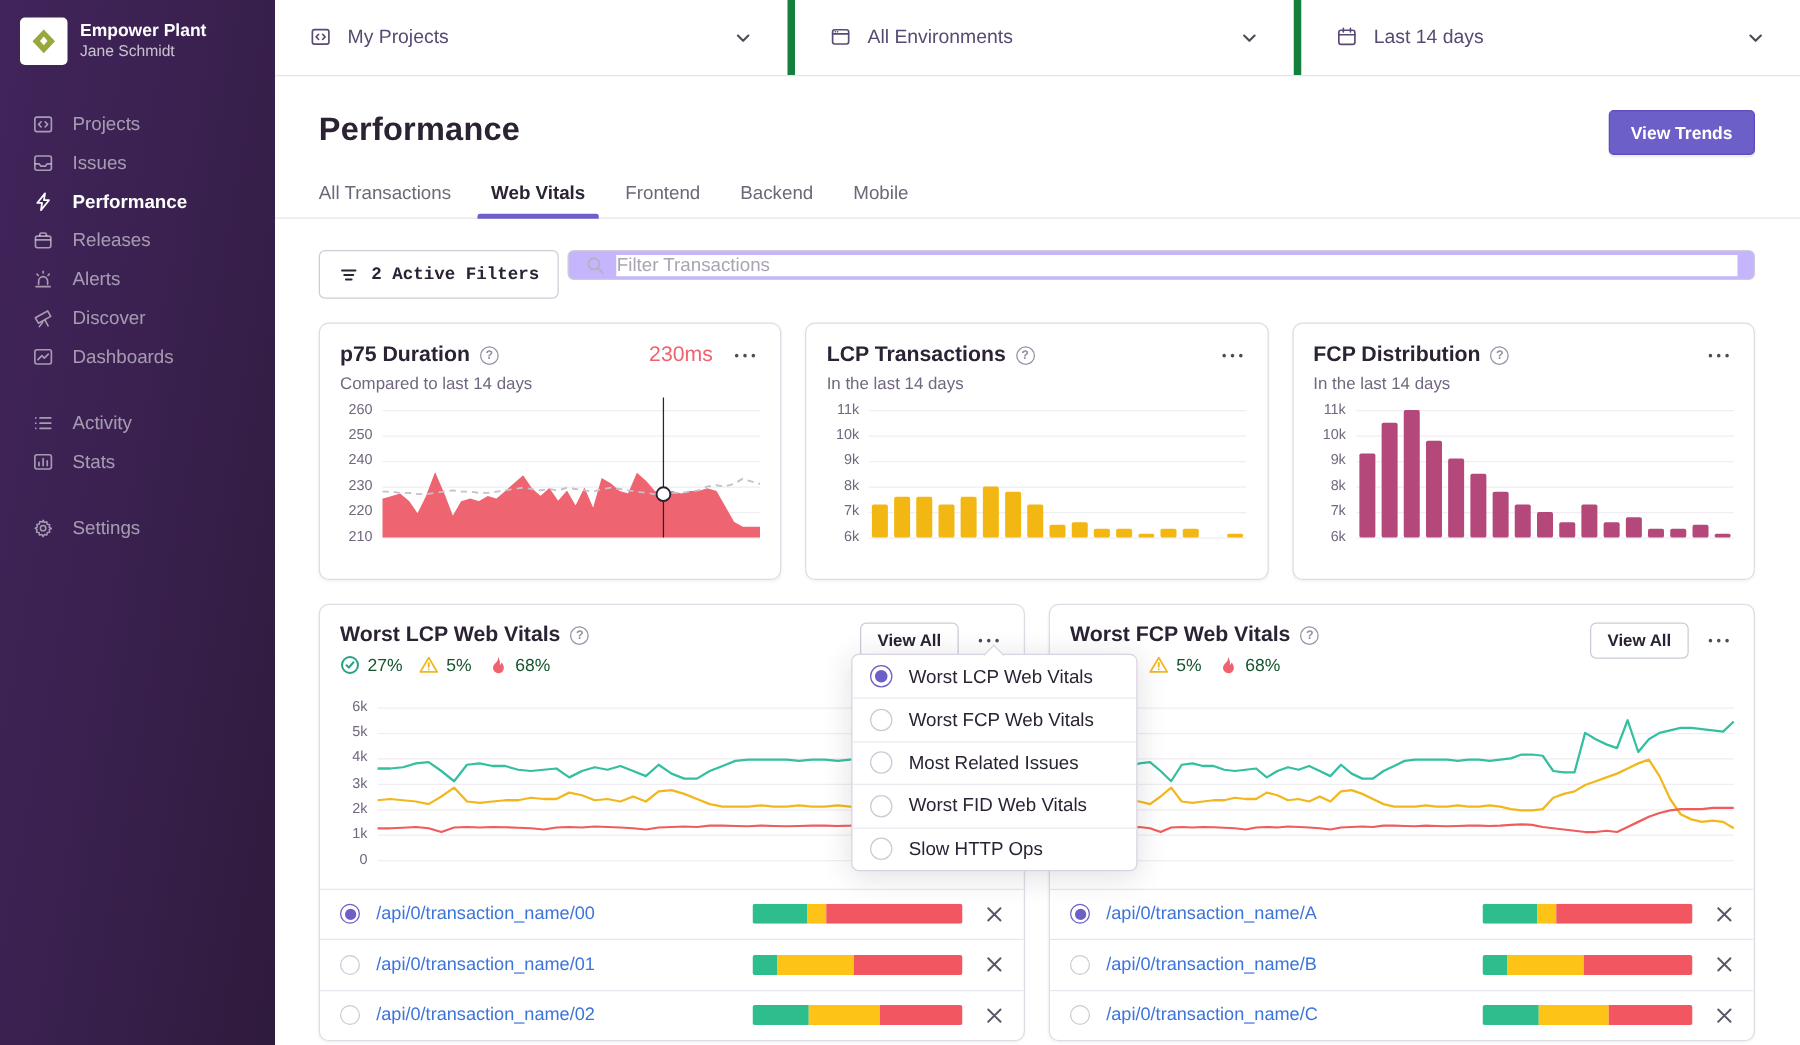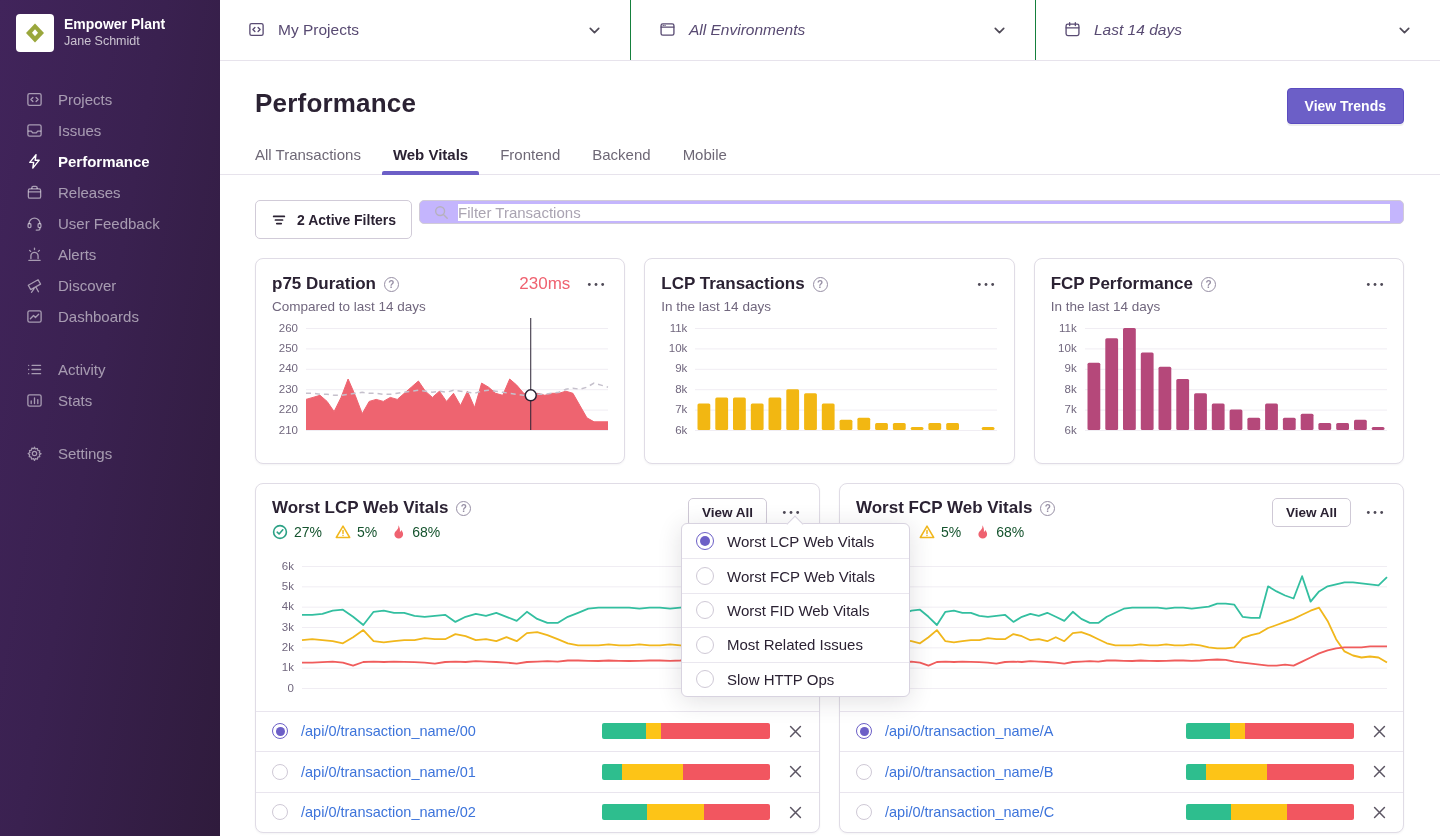--- a/index.html
+++ b/index.html
@@ -20,21 +20,21 @@
   .nav-item { display:flex; align-items:center; gap:15px; height:31px; padding:0 16px 0 25px;
     color:rgba(255,255,255,.55); font-size:15px; cursor:pointer; }
   .nav-item .nav-icon { width:18px; height:18px; display:flex; align-items:center; justify-content:center; color:rgba(255,255,255,.55); }
   .nav-item.active, .nav-item.active .nav-icon { color:#fff; font-weight:bold; }
   .nav-icon svg { width:17px; height:17px; }
 
   
   .main { flex:1; display:flex; flex-direction:column; min-width:0; }
   .topbar { height:61px; display:flex; border-bottom:1px solid #e7e3ec; background:#fff; }
   .selector { display:flex; align-items:center; padding:0 28px; cursor:pointer; }
-  .selector + .selector { border-left:1px solid #15803d;font-style:italic; }
+  .selector + .selector { border-left:6px solid #15803d; }
   .sel-icon { width:18px; height:18px; color:#584a72; margin-right:12px; display:flex; }
   .sel-icon svg { width:17px; height:17px; }
   .sel-label { font-size:15.5px; color:#584a72; flex:1; }
   .sel-chevron { width:15px; height:15px; color:#4f4a57; margin-left:14px; display:flex; }
   .selector:nth-child(1){ width:410px; }
   .selector:nth-child(2){ width:405px; }
   .selector:nth-child(3){ width:405px; }
 
   .content { flex:1; padding:0 36px 0 35px; }
   .page-head { display:flex; justify-content:space-between; align-items:flex-start; padding-top:27px; }
@@ -44,21 +44,21 @@
 
   .tabs-wrap { margin:22px -36px 0 -35px; padding:0 28px 0 35px; border-bottom:1px solid #e7e3ec; }
   .tabs { display:flex; gap:32px; }
   .tab { font-size:15px; color:#6e6876; padding-bottom:11px; position:relative; cursor:pointer; }
   .tab.active { color:#2b2233; font-weight:bold; }
   .tab.active::after { content:''; position:absolute; left:-11px; right:-11px; bottom:-1px; height:4px;
     background:#6c5fc7; border-radius:2px 2px 0 0; }
 
   .filter-row { display:flex; gap:7px; margin-top:25px; }
   .btn-filters { display:flex; align-items:center; gap:10px; background:#fff; border:1px solid #d1cbd8; border-radius:5px;
-    height:39px; padding:0 15px; font-size:14px; font-weight:bold; color:#2b2233; cursor:pointer; font-family:Liberation Sans, sans-serif; }
+    height:39px; padding:0 15px; font-size:14px; font-weight:bold; color:#2b2233; cursor:pointer; font-family:Liberation Mono, monospace; }
   .btn-filters .f-icon { width:16px; height:16px; color:#2b2233; display:flex; }
   .search { flex:1; display:flex; align-items:center; gap:9px; border:1px solid #d1cbd8; border-radius:5px; height:24px; padding:0 13px; background:#c4b5fd; }
   .search .s-icon { width:16px; height:16px; color:#b6b1bd; display:flex; }
   .search input { border:none; outline:none; flex:1; font-size:15px; color:#2b2233; font-family:inherit; }
   .search input::placeholder { color:#aaa4b2; }
 
   
   .cards-row { display:flex; gap:19px; margin-top:19px; }
   .card { background:#fff; border:1px solid #e0dce6; border-radius:8px; box-shadow:0 1px 2px rgba(43,34,51,.05); }
   .chart-card { flex:1; height:206px; padding:15px 16px 12px; display:flex; flex-direction:column; }
@@ -159,31 +159,20 @@
             <span class="nav-label">Performance</span>
           </div>
           <div class="nav-item">
             <span class="nav-icon">
               <svg viewBox="0 0 18 18" fill="none" stroke="currentColor" stroke-width="1.4" stroke-linejoin="round">
                 <rect x="2.5" y="5.2" width="13" height="9.8" rx="1.6"></rect>
                 <path d="M2.5 8.4h13M6.2 5.2V3.9A1.4 1.4 0 0 1 7.6 2.5h2.8a1.4 1.4 0 0 1 1.4 1.4v1.3"></path>
               </svg>
             </span>
             <span class="nav-label">Releases</span>
-          </div>
-          <div class="nav-item">
-            <span class="nav-icon">
-              <svg viewBox="0 0 18 18" fill="none" stroke="currentColor" stroke-width="1.4" stroke-linecap="round" stroke-linejoin="round">
-                <path d="M3.2 9.2a5.8 5.8 0 0 1 11.6 0"></path>
-                <rect x="2.2" y="9" width="3" height="4.4" rx="1.2"></rect>
-                <rect x="12.8" y="9" width="3" height="4.4" rx="1.2"></rect>
-                <path d="M14.8 13.4v.8a1.8 1.8 0 0 1-1.8 1.8h-2.2"></path>
-              </svg>
-            </span>
-            <span class="nav-label">User Feedback</span>
           </div>
           <div class="nav-item">
             <span class="nav-icon">
               <svg viewBox="0 0 18 18" fill="none" stroke="currentColor" stroke-width="1.4" stroke-linecap="round" stroke-linejoin="round">
                 <path d="M5.2 13.2v-2.7a3.8 3.8 0 0 1 7.6 0v2.7"></path>
                 <path d="M3 15.2h12M9 2.2v1.5M3.8 4.6l1.1 1.1M14.2 4.6l-1.1 1.1"></path>
               </svg>
             </span>
             <span class="nav-label">Alerts</span>
           </div>
@@ -419,21 +408,21 @@
                   <rect x="251.2" y="94.9" width="12.8" height="7.1" rx="1.5" fill="#f2b712"></rect>
                   <rect x="286.7" y="98.9" width="12.8" height="3.1" rx="1.5" fill="#f2b712"></rect>
                 </svg>
               </div>
           </div>
         </div>
 
         <div class="card chart-card">
           <div class="card-head">
             <div class="head-left">
-              <span class="card-title">FCP Performance</span>
+              <span class="card-title">FCP Distribution</span>
               <span class="help">?</span>
             </div>
             <div class="head-right">
               <button class="ellipsis">
                   <svg viewBox="0 0 24 8" fill="currentColor">
                     <circle cx="4" cy="4" r="1.7"></circle>
                     <circle cx="12" cy="4" r="1.7"></circle>
                     <circle cx="20" cy="4" r="1.7"></circle>
                   </svg>
                 </button>
@@ -723,24 +712,24 @@
       <div class="menu-item">
         <span class="radio sel"></span>
         <span>Worst LCP Web Vitals</span>
       </div>
       <div class="menu-item">
         <span class="radio"></span>
         <span>Worst FCP Web Vitals</span>
       </div>
       <div class="menu-item">
         <span class="radio"></span>
-        <span>Worst FID Web Vitals</span>
+        <span>Most Related Issues</span>
       </div>
       <div class="menu-item">
         <span class="radio"></span>
-        <span>Most Related Issues</span>
+        <span>Worst FID Web Vitals</span>
       </div>
       <div class="menu-item">
         <span class="radio"></span>
         <span>Slow HTTP Ops</span>
       </div>
     </div>
 </div>
 
 </body></html>

